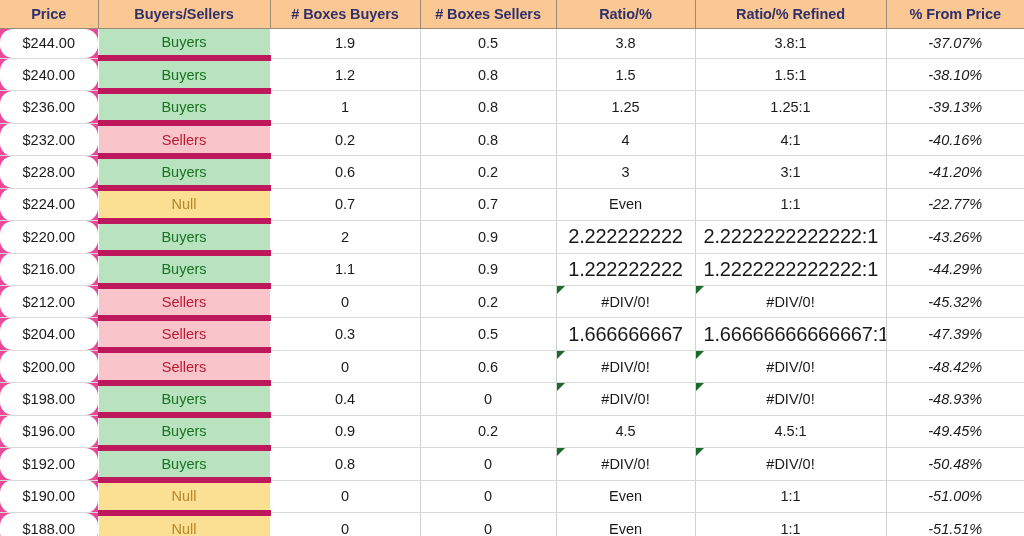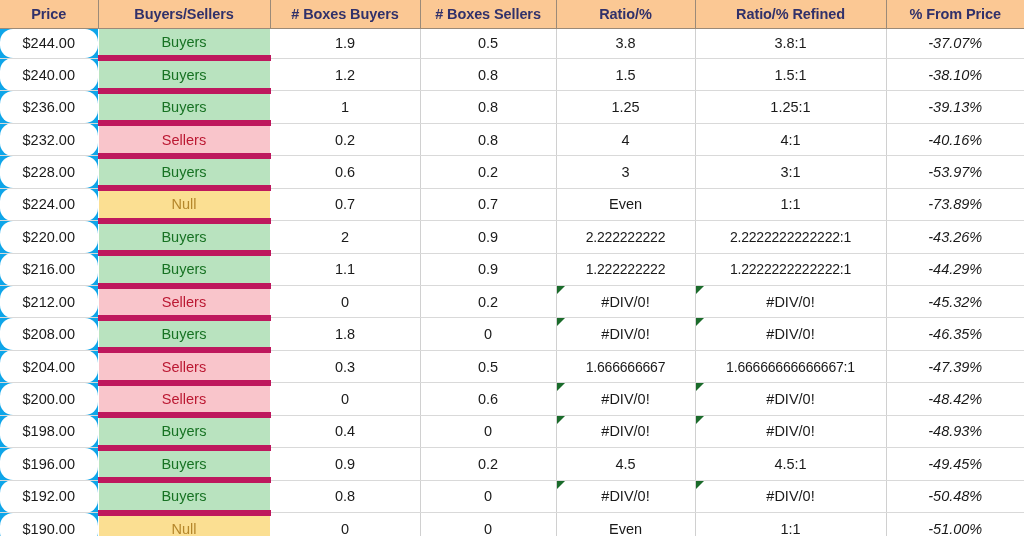--- a/index.html
+++ b/index.html
@@ -10,21 +10,21 @@
   body {
     width: 1024px;
     height: 536px;
     font-family: "Liberation Sans", sans-serif;
     overflow: hidden;
   }
   #sheet {
     width: 1024px;
     height: 536px;
     position: relative;
-    background: #0ea5e9;
+    background: #ec4899;
   }
   table.grid {
     border-collapse: collapse;
     table-layout: fixed;
     width: 1024px;
   }
   table.grid col.c-price      { width: 98px; }
   table.grid col.c-bs         { width: 172px; }
   table.grid col.c-bb         { width: 150px; }
   table.grid col.c-bsell      { width: 136px; }
@@ -82,21 +82,21 @@
   td.err::before {
     content: "";
     position: absolute;
     top: 0;
     left: 0;
     width: 0;
     height: 0;
     border-top: 8px solid #1a6b2a;
     border-right: 8px solid transparent;
   }
-  td.longnum { font-size: 14px; letter-spacing: -0.2px; }
+  td.longnum { font-size: 20px; letter-spacing: -0.2px; }
 </style>
 </head>
 <body>
 
 <div id="sheet">
   <table class="grid">
     <colgroup>
       <col class="c-price">
         <col class="c-bs">
         <col class="c-bb">
@@ -153,30 +153,30 @@
           <td class="num">4:1</td>
           <td class="num">-40.16%</td>
         </tr>
         <tr>
           <td class="price">$228.00</td>
           <td class="side buyers">Buyers</td>
           <td class="num">0.6</td>
           <td class="num">0.2</td>
           <td class="num">3</td>
           <td class="num">3:1</td>
-          <td class="num">-53.97%</td>
+          <td class="num">-41.20%</td>
         </tr>
         <tr>
           <td class="price">$224.00</td>
           <td class="side nulls">Null</td>
           <td class="num">0.7</td>
           <td class="num">0.7</td>
           <td class="num">Even</td>
           <td class="num">1:1</td>
-          <td class="num">-73.89%</td>
+          <td class="num">-22.77%</td>
         </tr>
         <tr>
           <td class="price">$220.00</td>
           <td class="side buyers">Buyers</td>
           <td class="num">2</td>
           <td class="num">0.9</td>
           <td class="num longnum">2.222222222</td>
           <td class="num longnum">2.2222222222222:1</td>
           <td class="num">-43.26%</td>
         </tr>
@@ -192,29 +192,20 @@
         <tr>
           <td class="price">$212.00</td>
           <td class="side sellers">Sellers</td>
           <td class="num">0</td>
           <td class="num">0.2</td>
           <td class="num err">#DIV/0!</td>
           <td class="num err">#DIV/0!</td>
           <td class="num">-45.32%</td>
         </tr>
         <tr>
-          <td class="price">$208.00</td>
-          <td class="side buyers">Buyers</td>
-          <td class="num">1.8</td>
-          <td class="num">0</td>
-          <td class="num err">#DIV/0!</td>
-          <td class="num err">#DIV/0!</td>
-          <td class="num">-46.35%</td>
-        </tr>
-        <tr>
           <td class="price">$204.00</td>
           <td class="side sellers">Sellers</td>
           <td class="num">0.3</td>
           <td class="num">0.5</td>
           <td class="num longnum">1.666666667</td>
           <td class="num longnum">1.66666666666667:1</td>
           <td class="num">-47.39%</td>
         </tr>
         <tr>
           <td class="price">$200.00</td>

